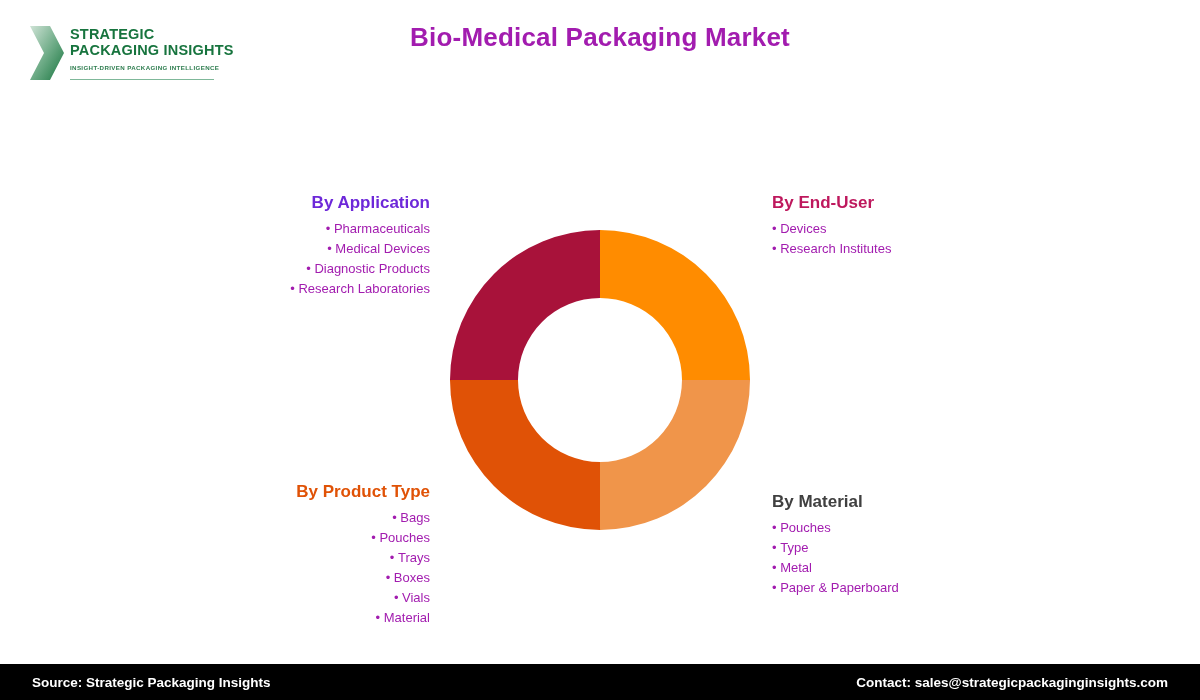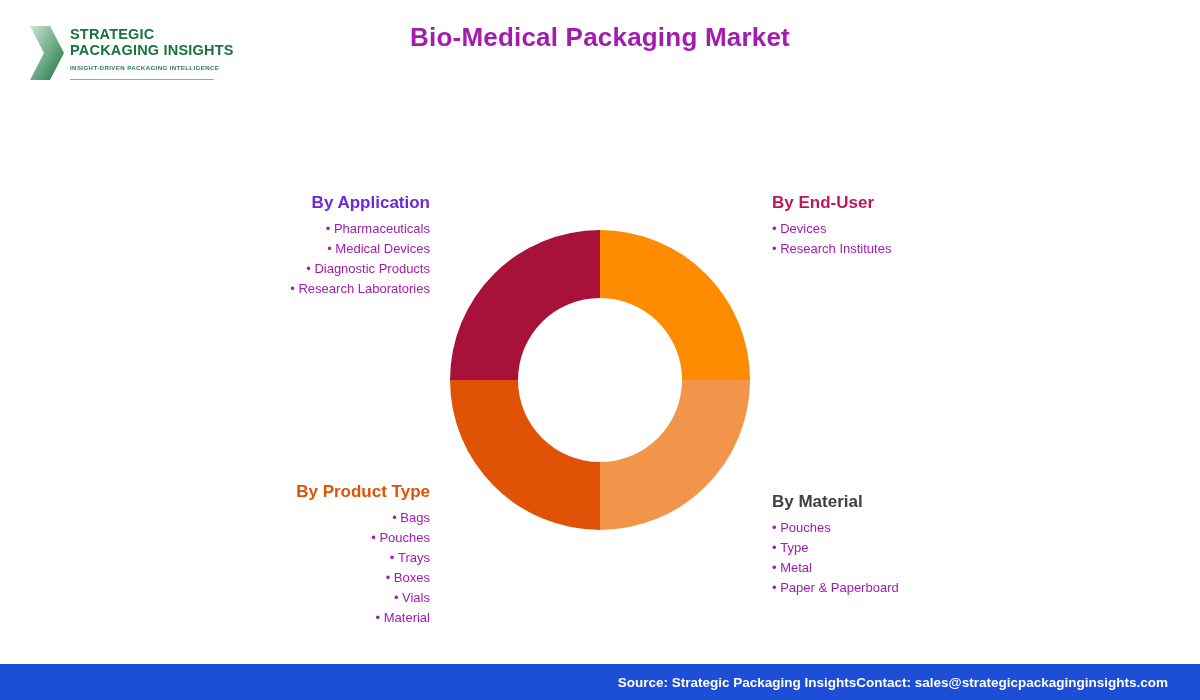--- a/index.html
+++ b/index.html
@@ -115,24 +115,24 @@
   #quad-producttype { left: 130px; top: 482px; width: 300px; }
   #quad-material    { left: 772px; top: 492px; width: 330px; }
 
   
   .footer {
     position: absolute;
     left: 0;
     bottom: 0;
     width: 1200px;
     height: 36px;
-    background: #1d4ed8;
+    background: #000000;
     display: flex;
     align-items: center;
-    justify-content: flex-end;
+    justify-content: space-between;
     box-sizing: border-box;
     padding: 0 32px;
   }
   .footer div {
     color: #ffffff;
     font-size: 13.5px;
     font-weight: bold;
     white-space: nowrap;
   }
 </style>

